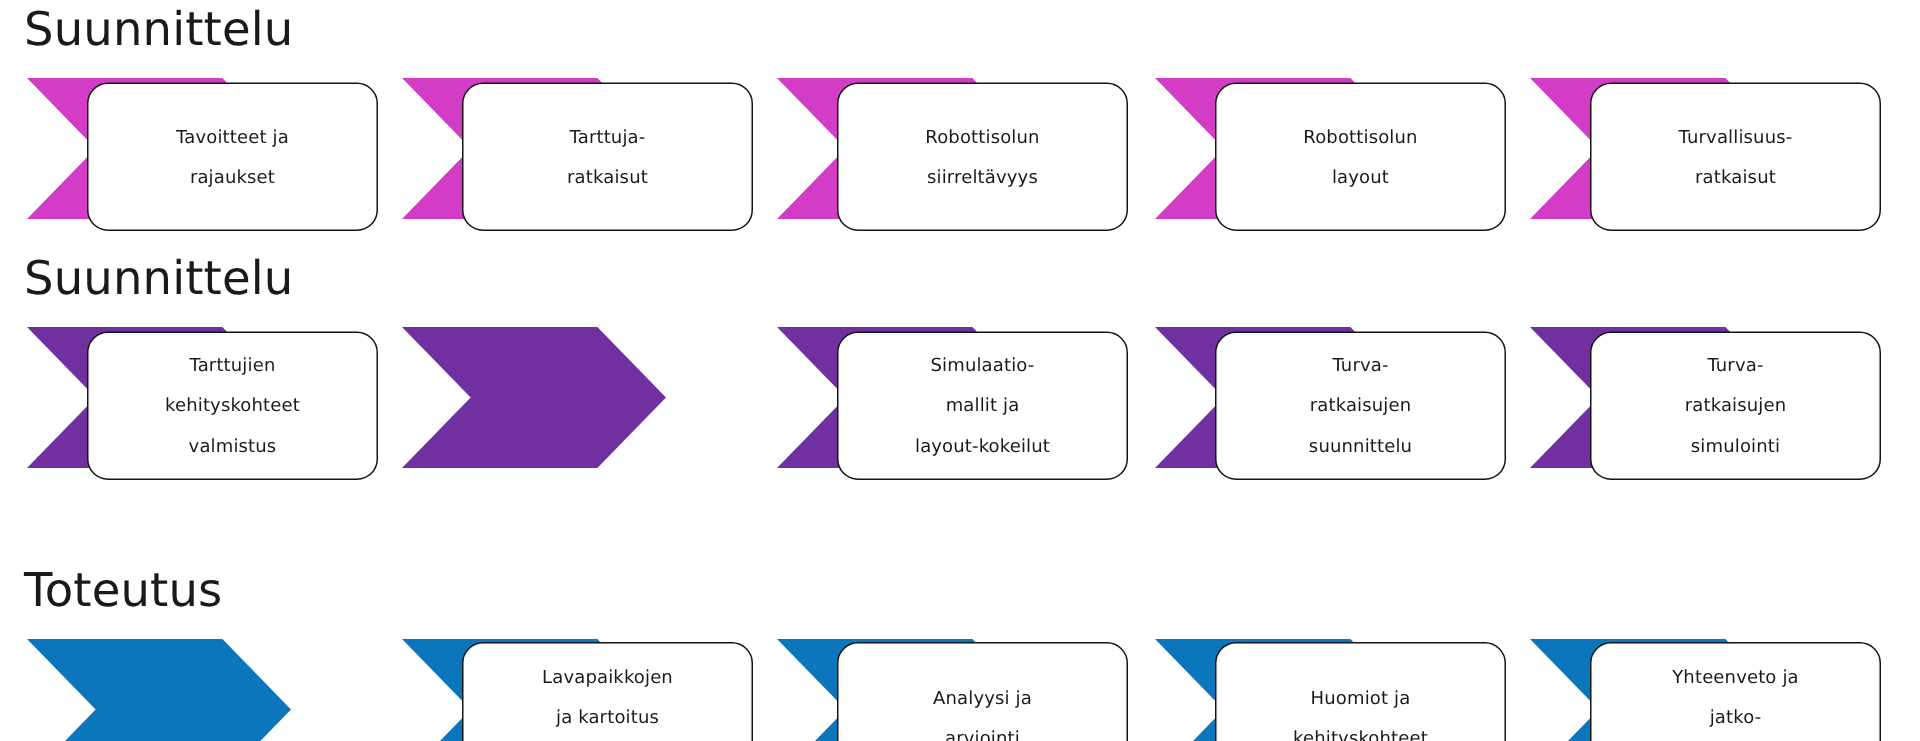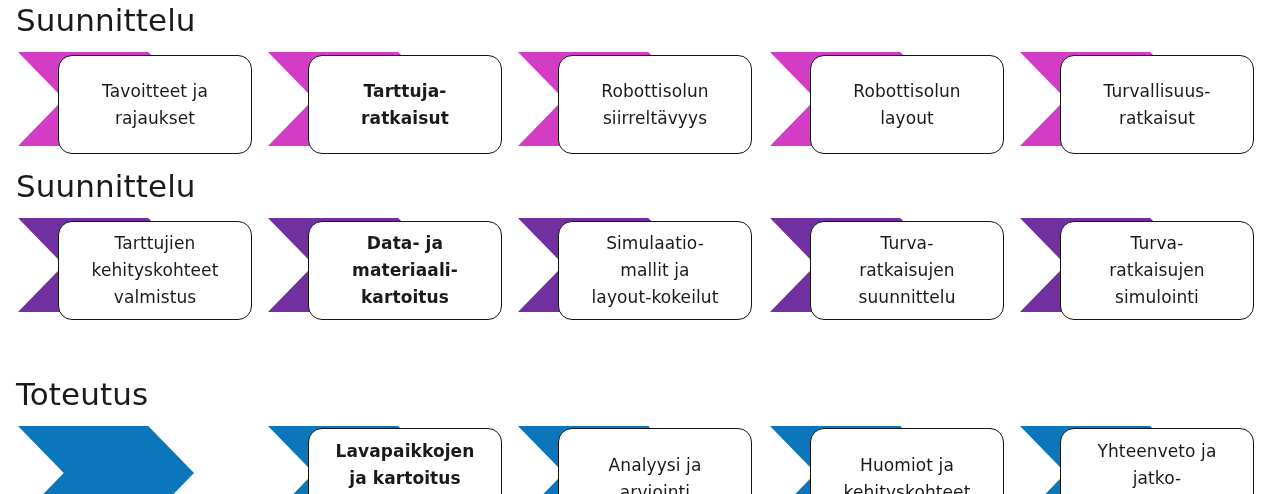--- a/index.html
+++ b/index.html
@@ -53,21 +53,21 @@
     height: 120px;
   }
 
   .step {
     position: absolute;
     top: 0;
     width: 252px;
     height: 120px;
   }
   .step-0 { left: 0px; }
-  .step-1 { left: 250px; font-weight: bold; }
+  .step-1 { left: 250px; }
   .step-2 { left: 500px; }
   .step-3 { left: 752px; }
   .step-4 { left: 1002px; }
 
   
   .chevron {
     position: absolute;
     left: 18px;
     top: 8px;
     width: 176px;
@@ -88,21 +88,21 @@
     box-sizing: border-box;
     background: #ffffff;
     border: 1.6px solid #141414;
     border-radius: 14px;
     display: flex;
     align-items: center;
     justify-content: center;
     padding: 2px 6px;
   }
   .card-label {
-    font-size: 17px;
+    font-size: 12px;
     line-height: 27px;
     color: #1a1a1a;
     text-align: center;
     white-space: pre-line;
     letter-spacing: 0.1px;
   }
 
   
   .section-r3 .card { top: 10px; height: 101px; }
 </style>
@@ -168,25 +168,20 @@
         <div class="chevron chev-purple" style="background: rgb(112, 48, 160);"></div>
         <div class="card">
           <span class="card-label">Tarttujien
 kehityskohteet
 valmistus</span>
         </div>
       </div>
 
       <div class="step step-1">
         <div class="chevron chev-purple" style="background: rgb(112, 48, 160);"></div>
-        <div class="card">
-          <span class="card-label">Data- ja
-materiaali-
-kartoitus</span>
-        </div>
       </div>
 
       <div class="step step-2">
         <div class="chevron chev-purple" style="background: rgb(112, 48, 160);"></div>
         <div class="card">
           <span class="card-label">Simulaatio-
 mallit ja
 layout-kokeilut</span>
         </div>
       </div>

